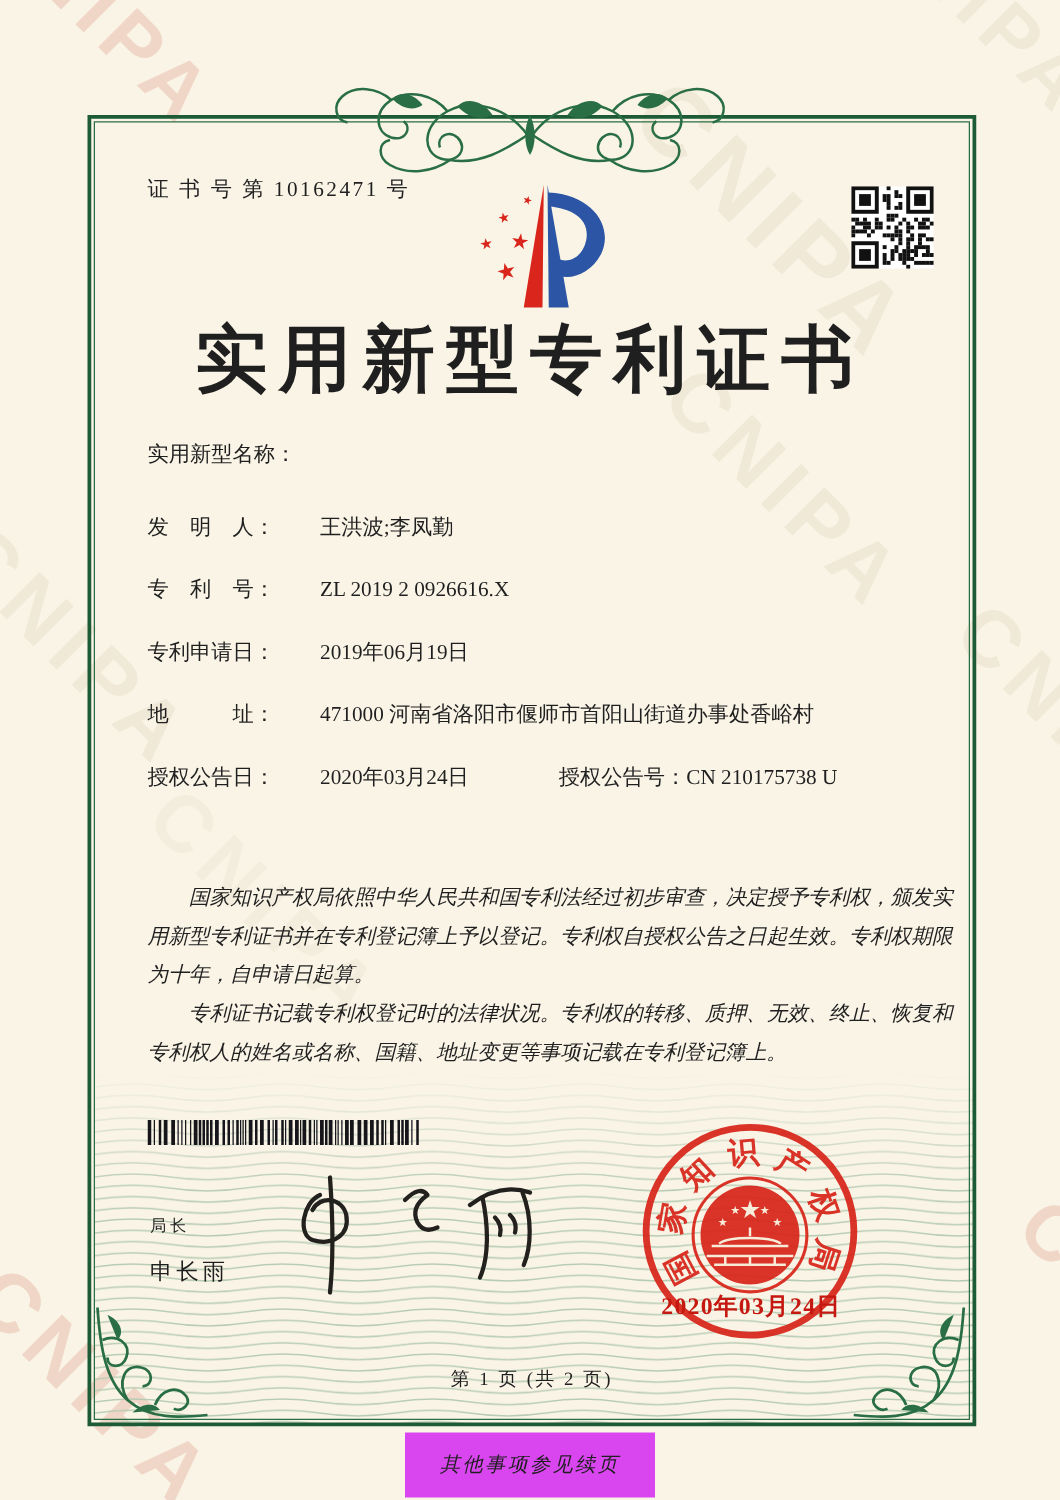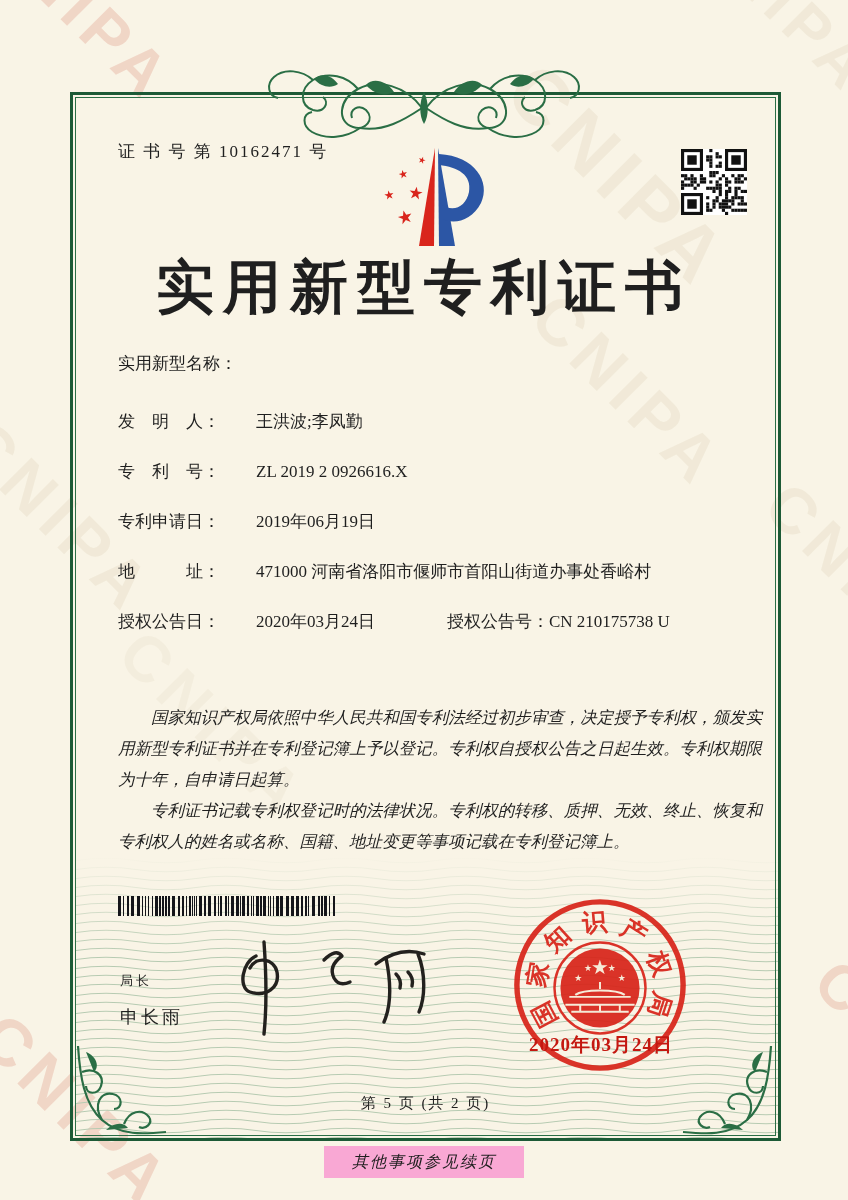--- a/index.html
+++ b/index.html
@@ -35,21 +35,21 @@
   
   .waves{position:absolute;left:76px;top:856px;width:703px;height:283px;pointer-events:none;}
   
   .comm-title{position:absolute;left:120px;top:972px;font-family:"Liberation Sans","DejaVu Sans",sans-serif;
               font-size:13px;letter-spacing:3px;}
   .comm-name{position:absolute;left:120px;top:1005px;font-family:"Liberation Sans","DejaVu Sans",sans-serif;
              font-size:18px;letter-spacing:3px;}
   .seal-date{position:absolute;left:505px;top:1032px;width:192px;text-align:center;
              color:#c41810;font-size:19px;letter-spacing:1px;font-weight:bold;}
   .page-info{position:absolute;left:70px;top:1094px;width:711px;text-align:center;font-size:15px;letter-spacing:2px;}
-  .cont-box{position:absolute;left:324px;top:1146px;width:200px;height:32px;background:#f9a8d4;
+  .cont-box{position:absolute;left:324px;top:1146px;width:200px;height:52px;background:#d946ef;
             display:flex;align-items:center;justify-content:center;}
   .cont-box span{font-size:16px;font-style:italic;letter-spacing:2px;}
   svg{display:block;}
 </style>
 </head>
 <body>
 
 <span class="wm pink" style="left:-38px;top:-30px;font-size:64px;">CNIPA</span>
 <span class="wm beige" style="left:668px;top:-34px;font-size:62px;">CNIPA</span>
 <span class="wm pink" style="left:806px;top:-40px;font-size:60px;">CNIPA</span>
@@ -394,16 +394,16 @@
       <path d="M64,101 H126"></path>
       <path d="M60,109 H130"></path>
       <path d="M66,116 H124"></path>
       <path d="M75,109 V116 M95,109 V116 M115,109 V116"></path>
       <path d="M95,86 V93"></path>
     </g>
   </g>
 </svg>
 <div class="seal-date">2020年03月24日</div>
 
-<div class="page-info">第 5 页 (共 2 页)</div>
+<div class="page-info">第 1 页 (共 2 页)</div>
 <div class="cont-box">
   <span>其他事项参见续页</span>
 </div>
 
 </body></html>

